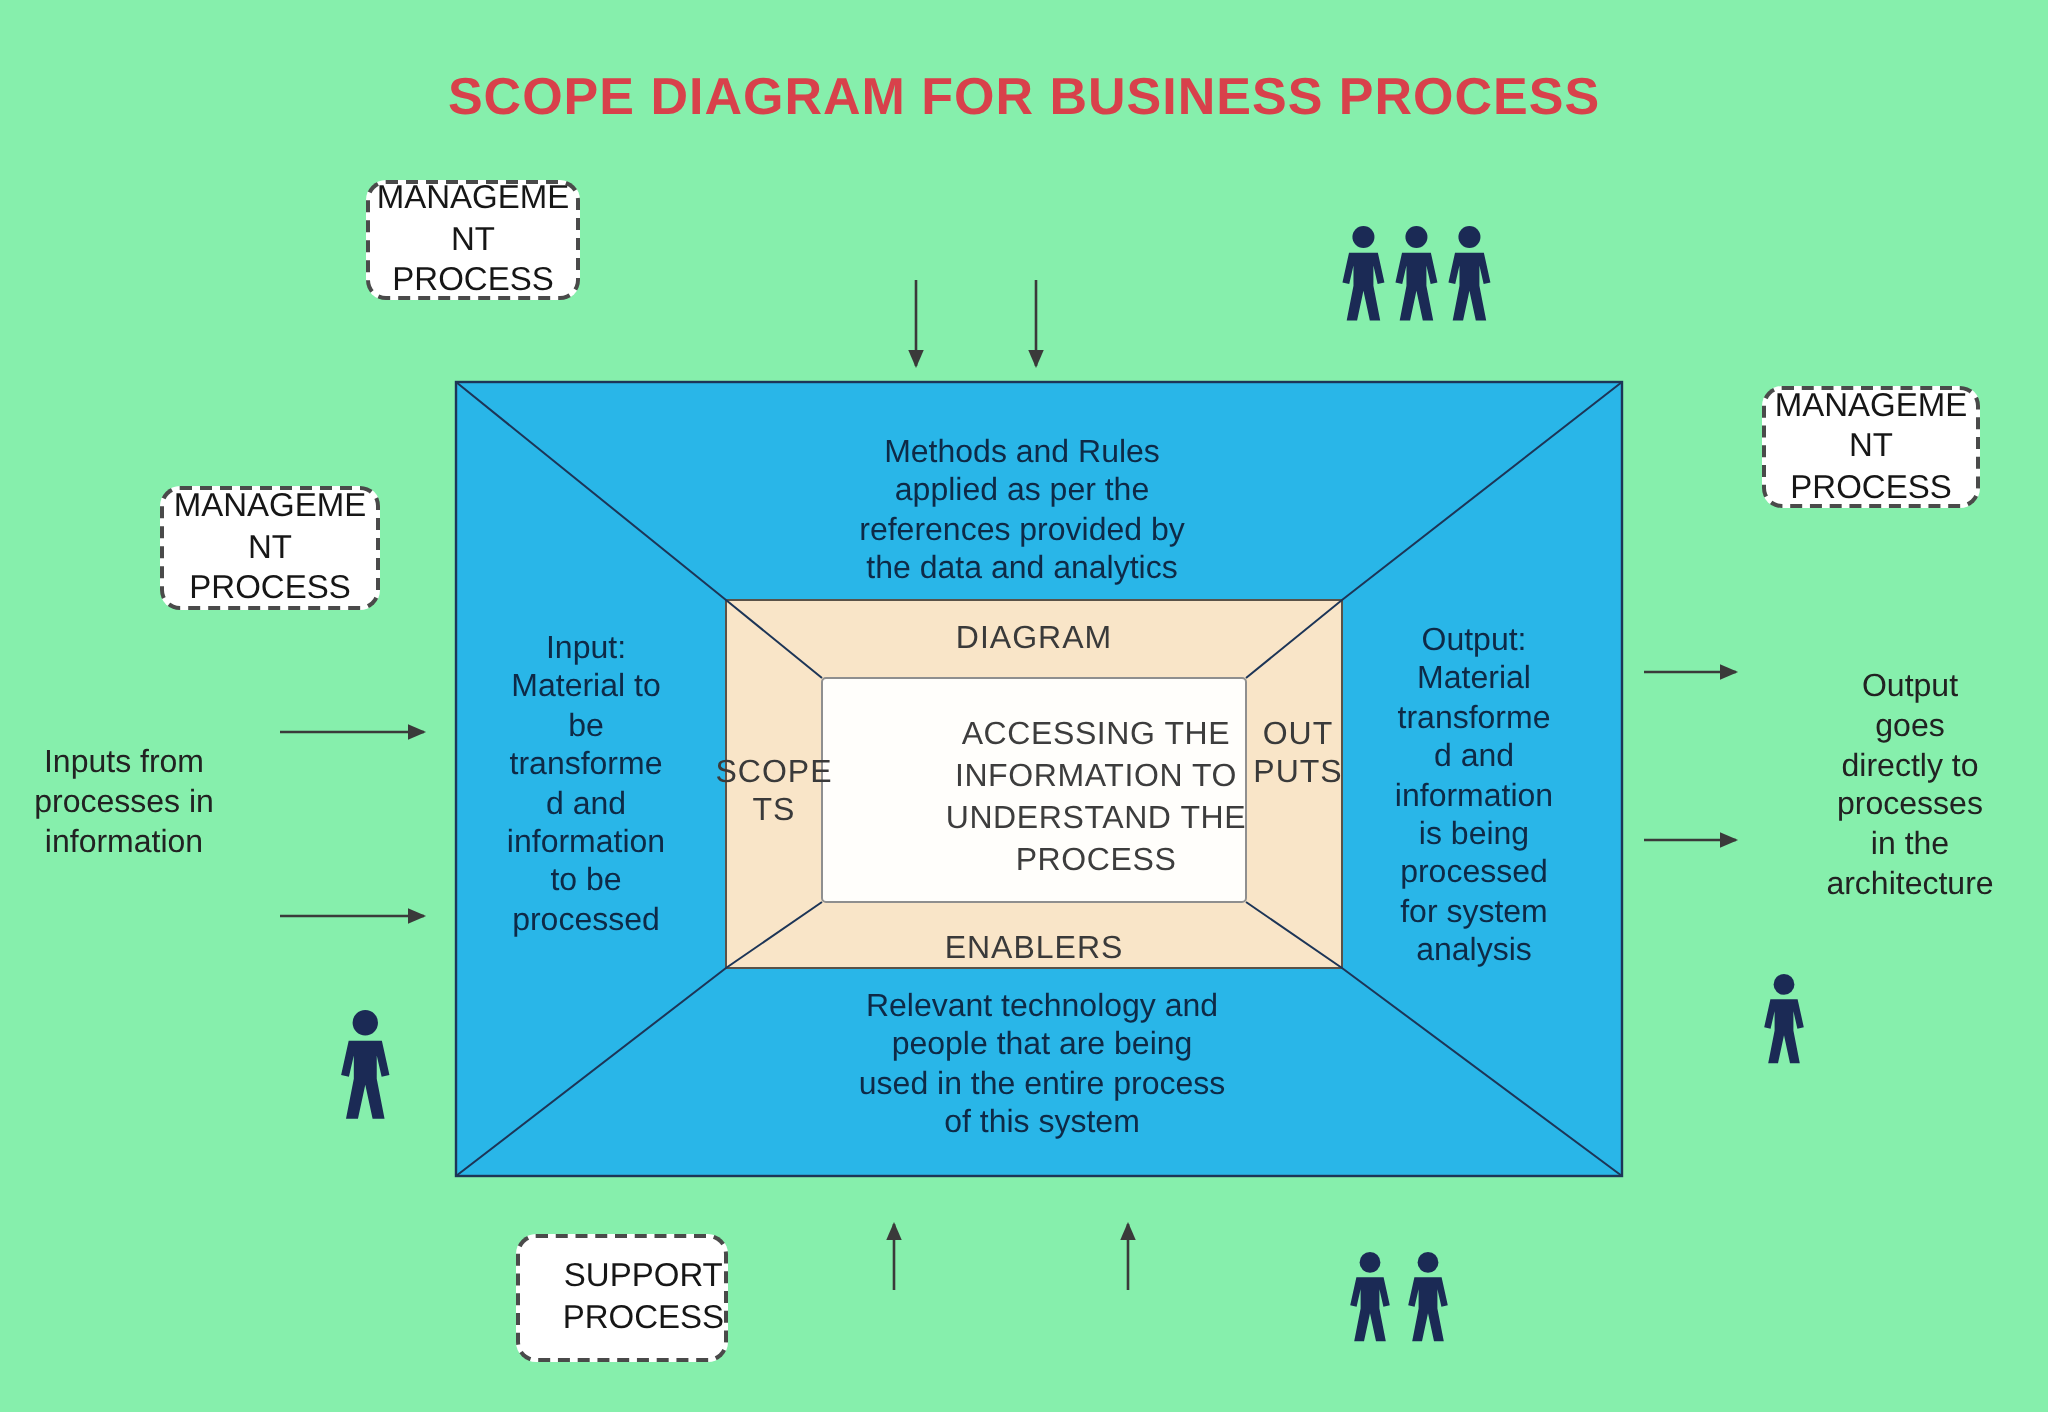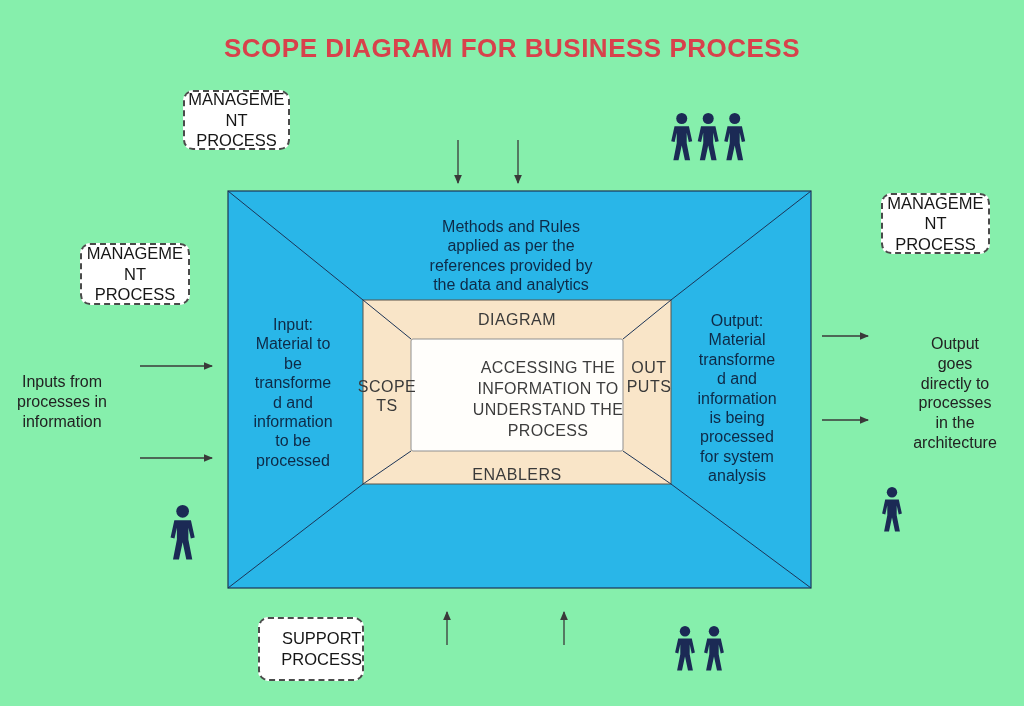--- a/index.html
+++ b/index.html
@@ -158,20 +158,24 @@
 processed</div>
   <div class="txt navy-txt" style="left:737px;top:311px;">Output:
 Material
 transforme
 d and
 information
 is being
 processed
 for system
 analysis</div>
+  <div class="txt navy-txt" style="left:521px;top:494px;">Relevant technology and
+people that are being
+used in the entire process
+of this system</div>
 
   <div class="txt frame-label" style="left:517px;top:310px;">DIAGRAM</div>
   <div class="txt frame-label" style="left:387px;top:377px;">SCOPE
 TS</div>
   <div class="txt frame-label" style="left:649px;top:358px;">OUT
 PUTS</div>
   <div class="txt frame-label" style="left:517px;top:465px;">ENABLERS</div>
 
   <div class="txt center-txt" style="left:548px;top:357px;">ACCESSING THE
 INFORMATION TO

